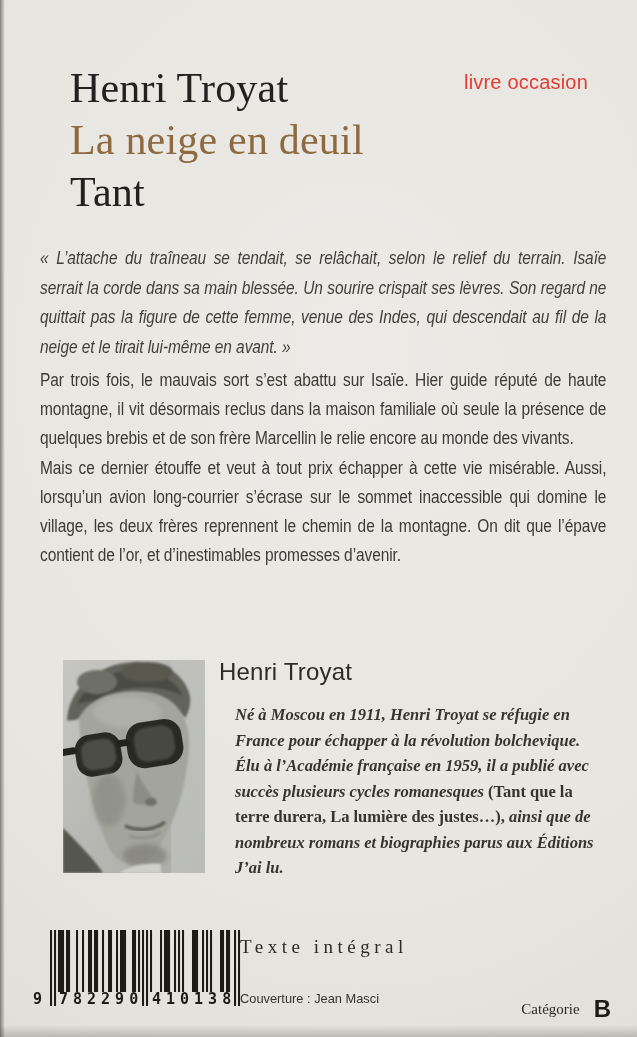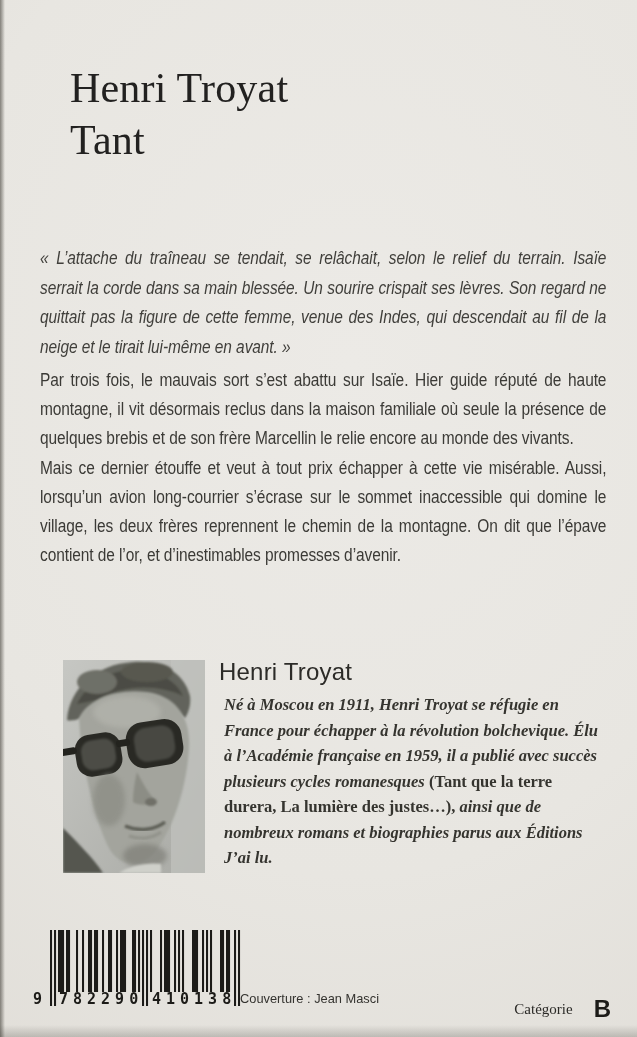--- a/index.html
+++ b/index.html
@@ -61,21 +61,21 @@
     position: absolute; left: 63px; top: 660px;
     display: flex; gap: 14px;
   }
   .photo { width: 142px; height: 213px; flex: 0 0 auto; }
   .bio-text { width: 392px; }
   .bio-name {
     font-size: 24px; color: #2c2b28; letter-spacing: 0.2px;
     margin: -2px 0 6px 0;
   }
   .bio-p {
-    margin: 5px;
+    margin: 16px;
     font-family: "Liberation Serif", serif;
     font-weight: bold; font-style: italic;
     font-size: 16.5px; line-height: 25.5px;
     color: #35342f;
   }
   .bio-p .rm { font-style: normal; }
 
   
   .barcode { position: absolute; left: 50px; top: 930px; width: 192px; height: 80px; }
   .barcode svg { display: block; }
@@ -96,37 +96,39 @@
   }
   .couverture {
     position: absolute; left: 240px; top: 991px;
     font-size: 13.5px; color: #34332f;
     transform: scaleX(0.95); transform-origin: 0 0;
   }
   .categorie {
     position: absolute; right: 26px; top: 997px;
     font-family: "Liberation Serif", serif;
     font-size: 15px; color: #2b2a27;
-    display: flex; align-items: center; gap: 21px;
+    display: flex; align-items: center; gap: 14px;
   }
   .cat-b {
     font-family: "Liberation Sans", sans-serif;
     font-weight: bold; font-size: 24px; line-height: 24px; color: #1c1b18;
   }
 </style>
 </head>
 <body>
 
 <div class="cover">
   <div class="edge-left"></div>
   <div class="edge-bottom"></div>
 
+  <div class="sticker">livre occasion</div>
 
   <header class="head">
     <div class="h-author">Henri Troyat</div>
+    <div class="h-title">La neige en deuil</div>
     <div class="h-genre">Tant</div>
   </header>
 
   <div class="quote cond">
     <p>« L’attache du traîneau se tendait, se relâchait, selon le relief du terrain. Isaïe serrait la corde dans sa main blessée. Un sourire crispait ses lèvres. Son regard ne quittait pas la figure de cette femme, venue des Indes, qui descendait au fil de la neige et le tirait lui-même en avant. »</p>
   </div>
 
   <div class="synopsis cond">
     <p>Par trois fois, le mauvais sort s’est abattu sur Isaïe. Hier guide réputé de haute montagne, il vit désormais reclus dans la maison familiale où seule la présence de quelques brebis et de son frère Marcellin le relie encore au monde des vivants.</p>
     <p>Mais ce dernier étouffe et veut à tout prix échapper à cette vie misérable. Aussi, lorsqu’un avion long-courrier s’écrase sur le sommet inaccessible qui domine le village, les deux frères reprennent le chemin de la montagne. On dit que l’épave contient de l’or, et d’inestimables promesses d’avenir.</p>
@@ -231,18 +233,19 @@
         <rect x="184" y="0" width="2.05" height="76" fill="#1c1b18"></rect>
         <rect x="188" y="0" width="2.05" height="76" fill="#1c1b18"></rect>
       </svg>
     <div class="bc-digits">
       <span class="bc-d0">9</span>
       <span class="bc-d1">782290</span>
       <span class="bc-d2">410138</span>
     </div>
   </div>
 
+  <div class="texte-integral">Texte intégral</div>
   <div class="couverture">Couverture : Jean Masci</div>
   <div class="categorie">
     <span>Catégorie</span>
     <span class="cat-b">B</span>
   </div>
 </div>
 
 </body></html>

